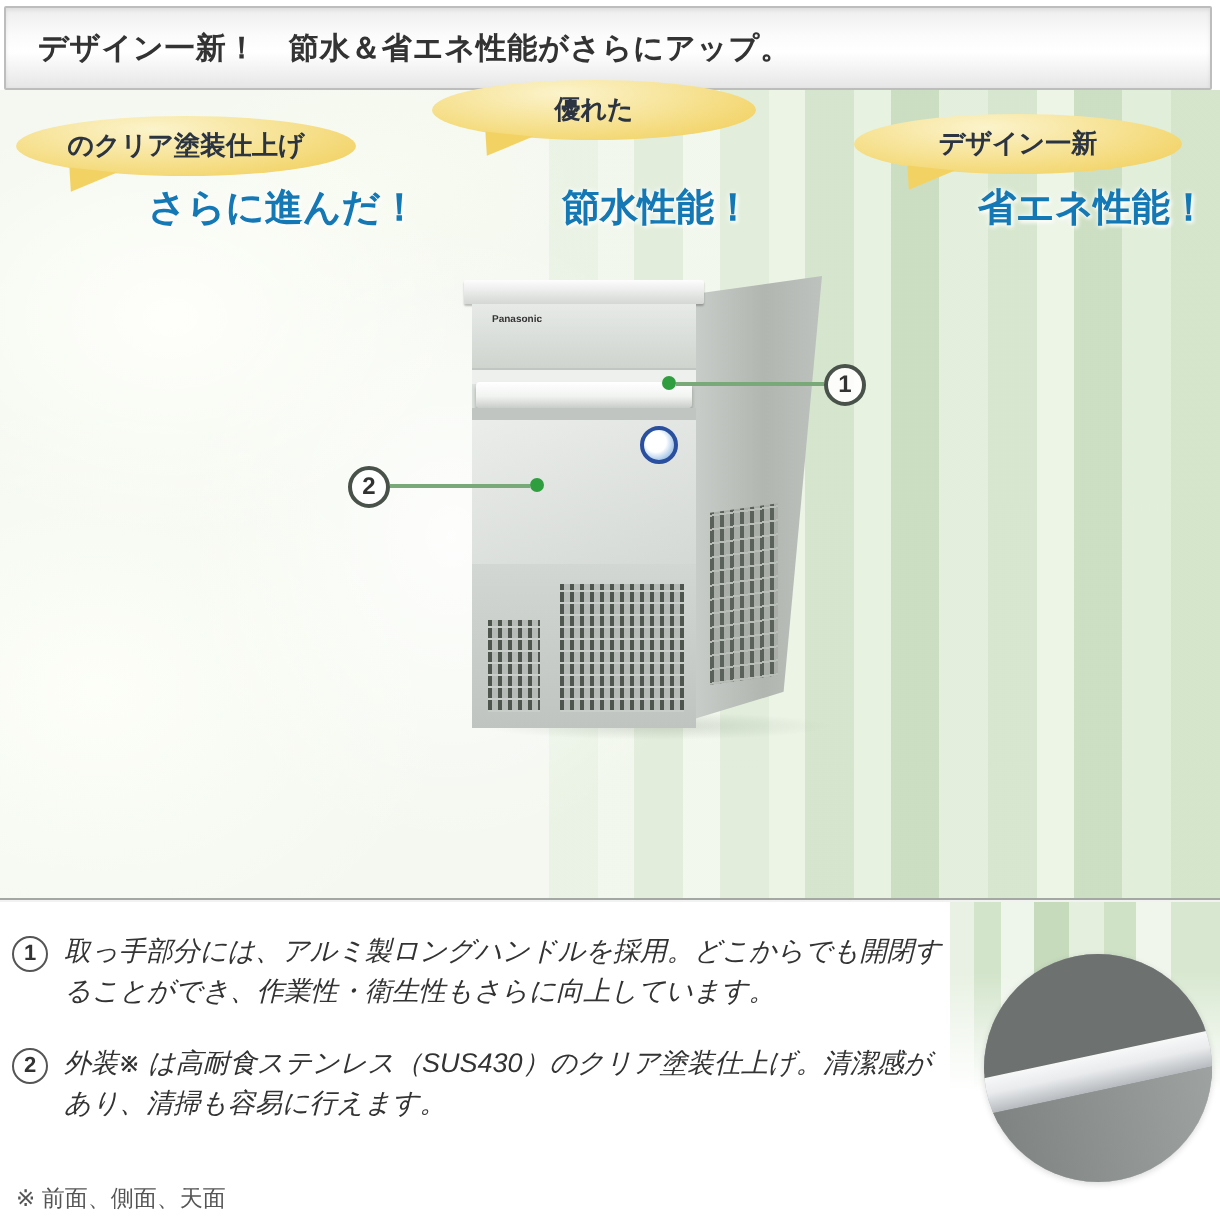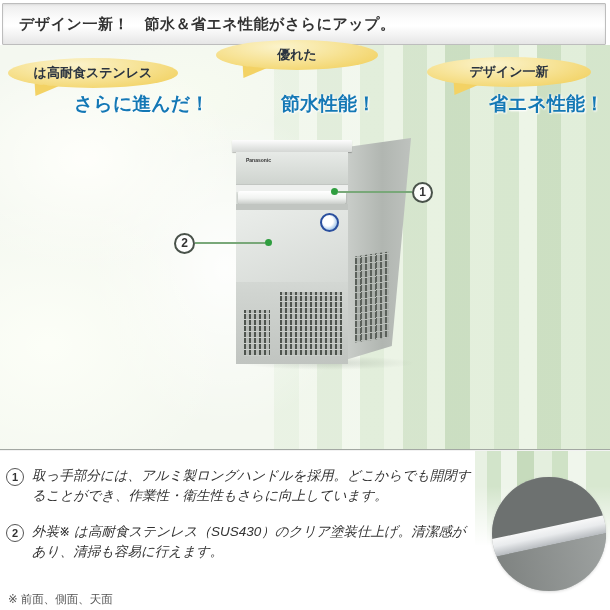--- a/index.html
+++ b/index.html
@@ -169,21 +169,21 @@
 
 <div class="screen">
 
   <div class="banner">
     <span class="banner-text">デザイン一新！　節水＆省エネ性能がさらにアップ。</span>
   </div>
 
   <div class="main-bg"></div>
 
   <div class="bubble b1">
-    <span>は高耐食ステンレス</span>
+    <span>のクリア塗装仕上げ</span>
     <span class="tail"></span>
   </div>
   <div class="bubble b2">
     <span>優れた</span>
     <span class="tail"></span>
   </div>
   <div class="bubble b3">
     <span>デザイン一新</span>
     <span class="tail"></span>
   </div>

